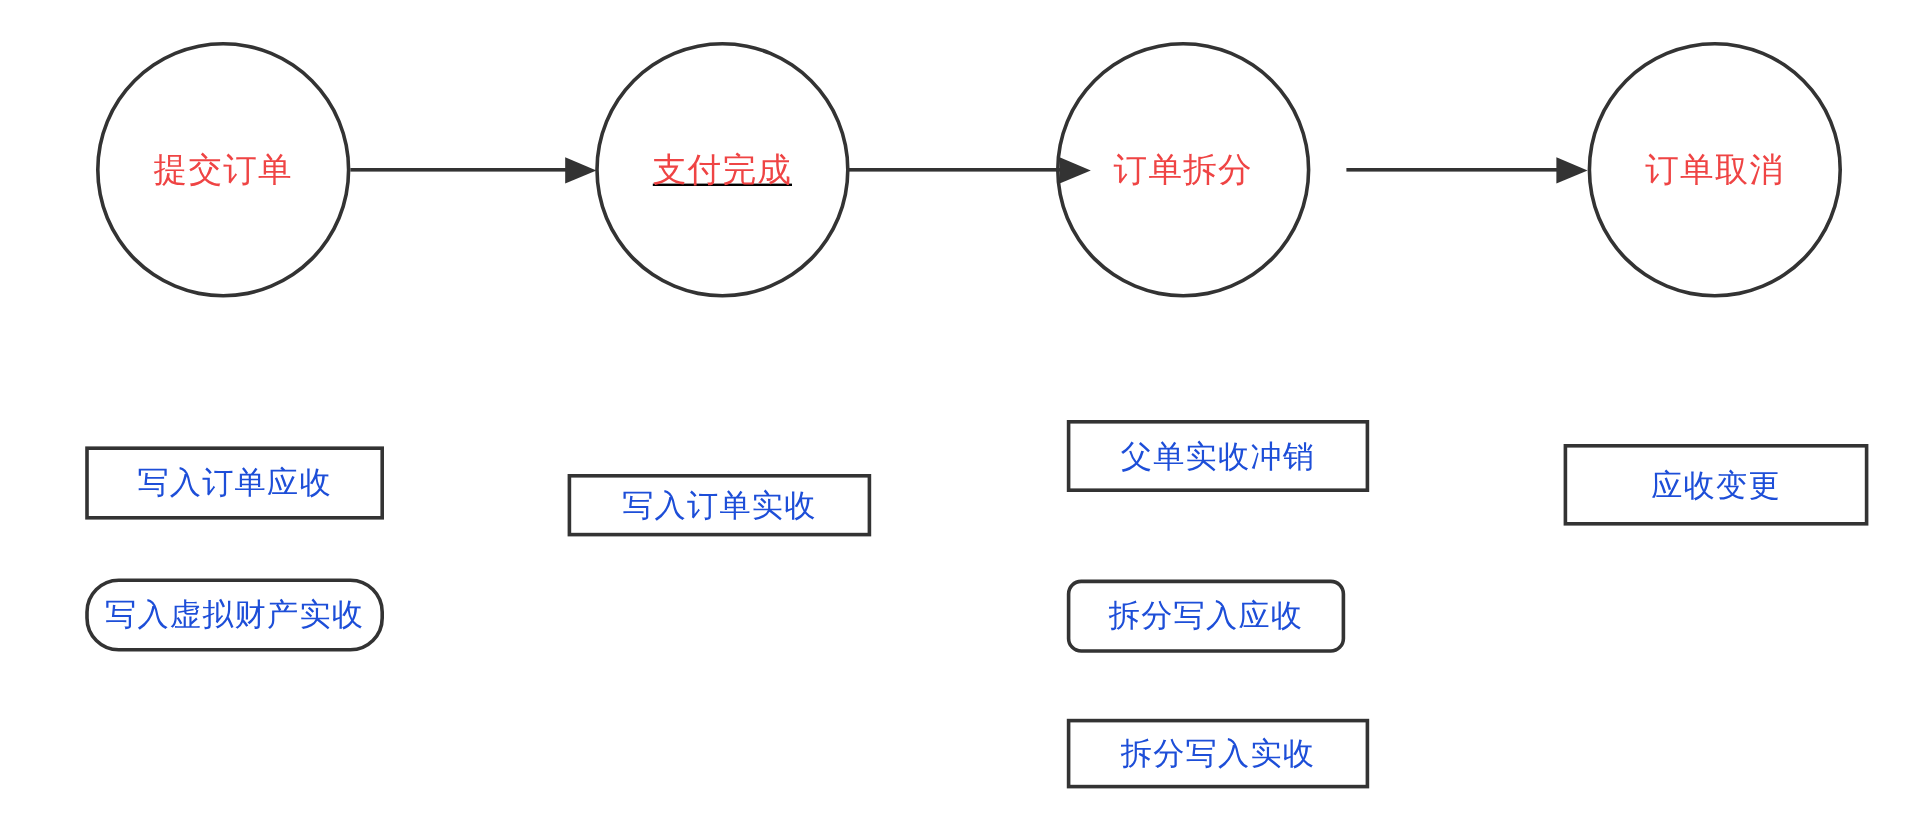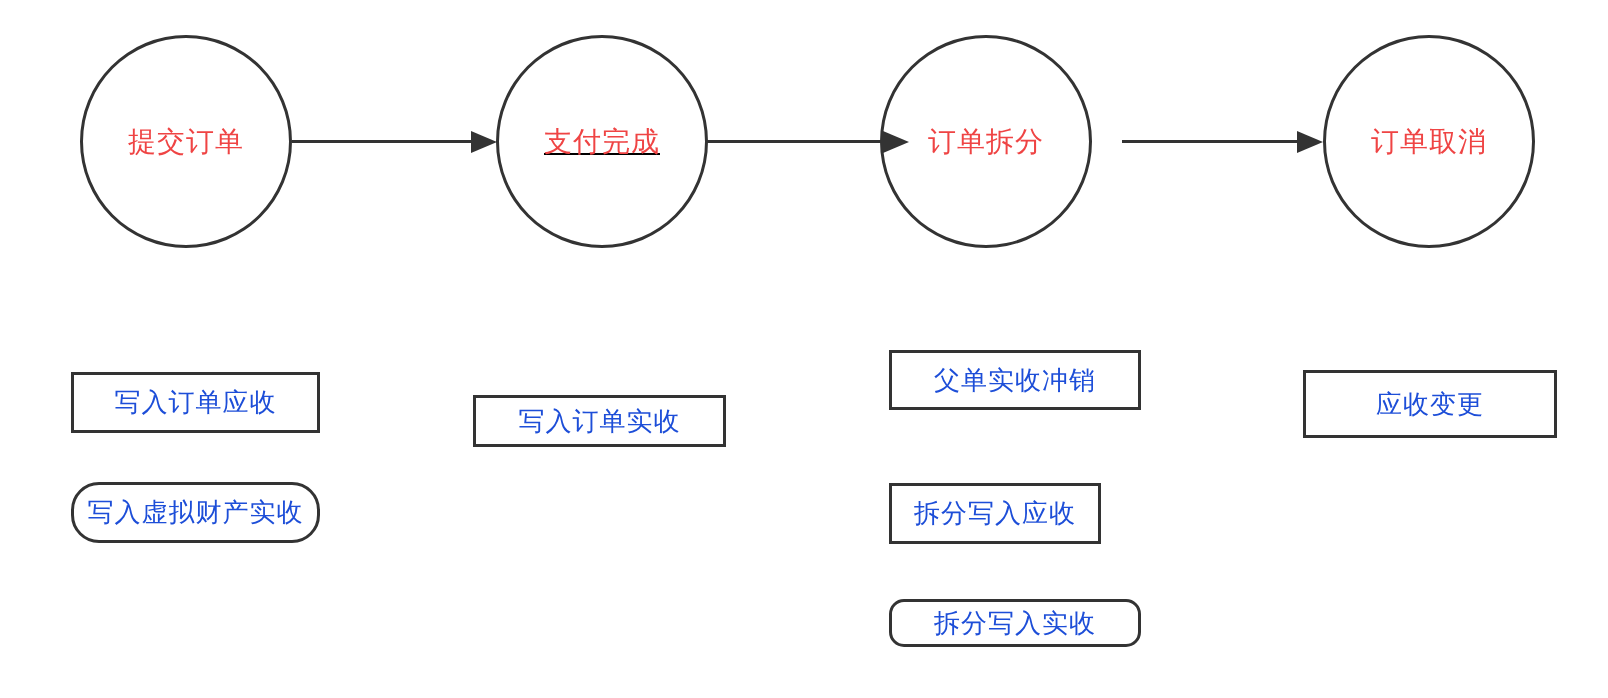--- a/index.html
+++ b/index.html
@@ -118,25 +118,25 @@
   </div>
 
   <div class="box" style="left:473px; top:373px; width:253px; height:52px;margin-top:22px;">
     <span class="label">写入订单实收</span>
   </div>
 
   <div class="box" style="left:889px; top:350px; width:252px; height:60px;">
     <span class="label">父单实收冲销</span>
   </div>
 
-  <div class="box" style="left:889px; top:483px; width:212px; height:61px;">
+  <div class="box" style="left:889px; top:483px; width:232px; height:61px;border-radius:12px;">
     <span class="label">拆分写入应收</span>
   </div>
 
-  <div class="box" style="left:889px; top:599px; width:252px; height:48px;border-radius:15px;">
+  <div class="box" style="left:889px; top:599px; width:252px; height:58px;">
     <span class="label">拆分写入实收</span>
   </div>
 
   <div class="box" style="left:1303px; top:370px; width:254px; height:68px;">
     <span class="label">应收变更</span>
   </div>
 
 </div>
 
 </body></html>

